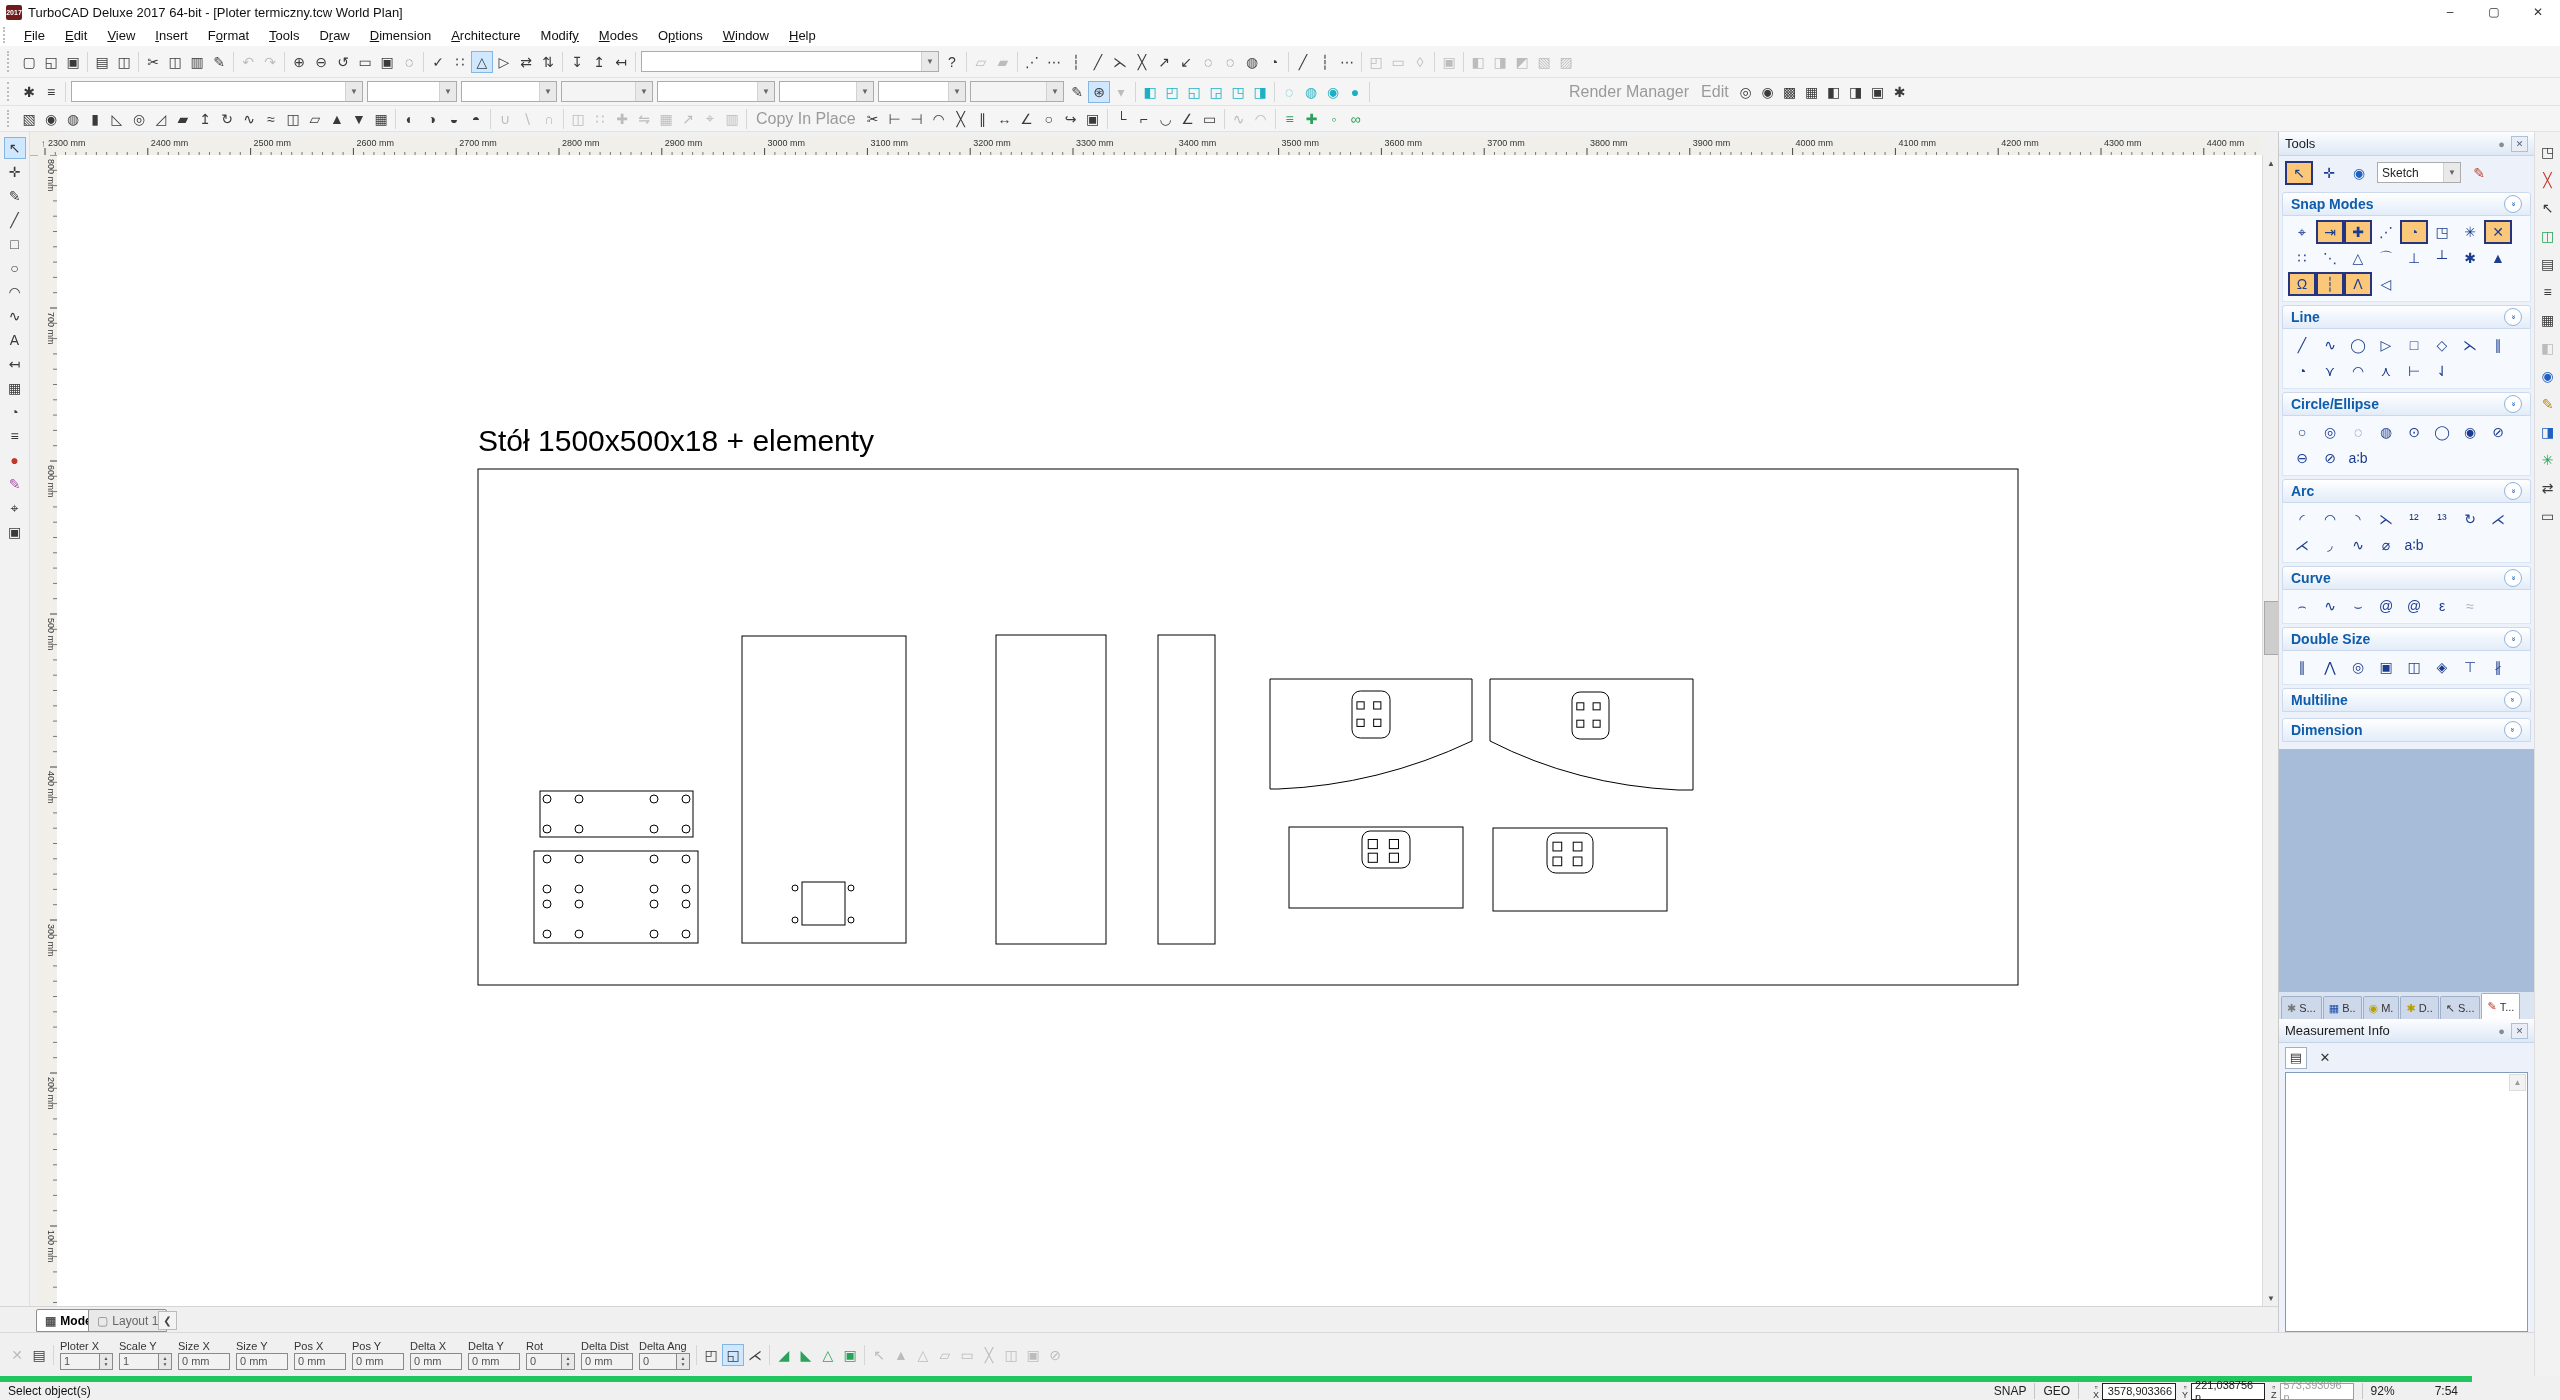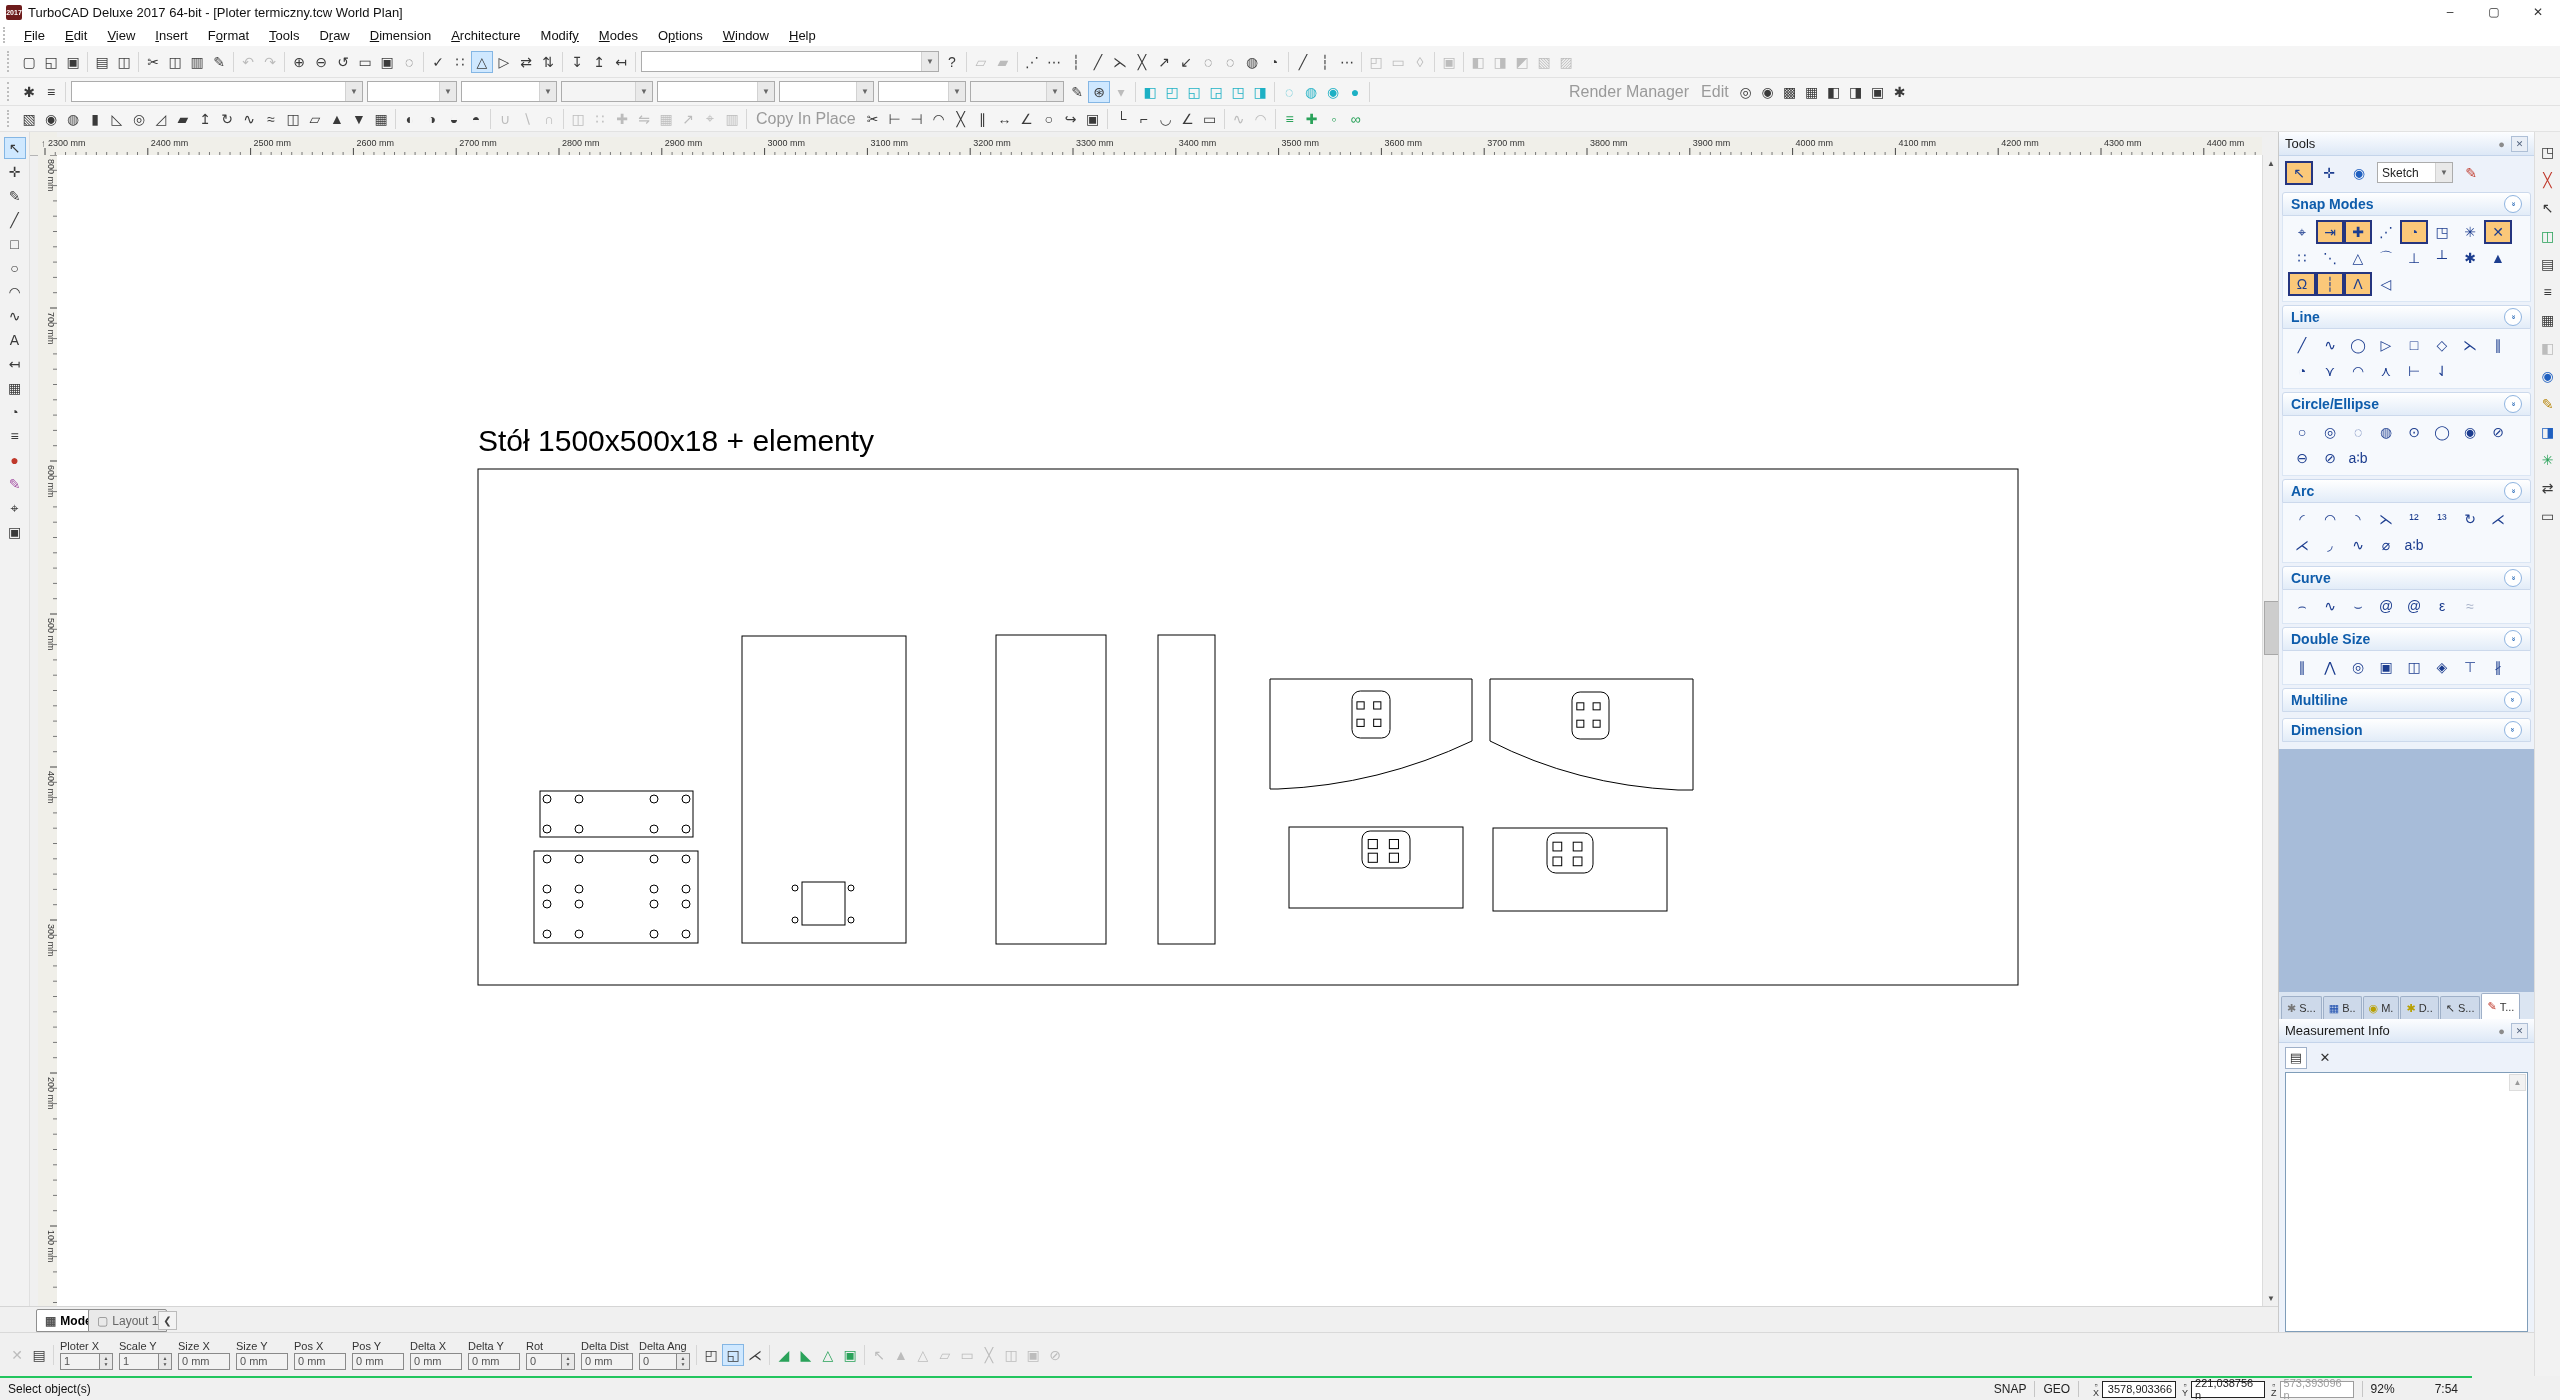--- a/index.html
+++ b/index.html
@@ -61,38 +61,38 @@
   #inspector{position:absolute;left:0;top:1332px;width:2560px;height:44px;background:#f0f0f0;
              border-top:1px solid #d9d9d9;display:flex;align-items:center;padding-left:6px;box-sizing:border-box}
   .insp-field{display:flex;flex-direction:column;margin:0 3px}
   .insp-field .lbl{font-size:11px;color:#333;margin-bottom:1px;white-space:nowrap}
   .insp-box{height:17px;border:1px solid #8a8a8a;background:#f2f2f2;color:#555;font-size:11px;
             display:flex;align-items:center;padding:0 3px;box-sizing:border-box}
   .spin{width:13px;height:17px;border:1px solid #8a8a8a;border-left:0;background:#e8e8e8;display:flex;
         flex-direction:column;align-items:center;justify-content:center;font-size:5px;color:#555;box-sizing:border-box}
   
   #statusbar{position:absolute;left:0;top:1376px;width:2472px;height:24px;background:#f0f0f0;
-             border-top:2px solid #22c55e;display:flex;align-items:center;font-size:12px;box-sizing:border-box}
+             border-top:6px solid #22c55e;display:flex;align-items:center;font-size:12px;box-sizing:border-box}
   #status-msg{padding-left:8px;color:#111}
   .st-sep{width:1px;height:16px;background:#c6c6c6;margin:0 8px}
   .coord-box{width:74px;height:17px;border:1px solid #222;background:#fff;font-size:11px;
              display:flex;align-items:center;justify-content:flex-end;padding:0 3px;box-sizing:border-box}
   .coord-box.disabled{border-color:#9d9d9d;color:#9d9d9d}
   .axis-ic{font-size:9px;color:#333;margin:0 3px 0 6px;line-height:8px;text-align:center}
   
   #palette{position:absolute;left:2278px;top:132px;width:256px;height:1200px;background:#edf2fa;
            border-left:1px solid #c9c9c9;display:flex;flex-direction:column;box-sizing:border-box}
   .pal-title{height:23px;background:linear-gradient(#fcfdff,#dde8f6);border-bottom:1px solid #c4d4ea;
              display:flex;align-items:center;padding:0 6px;font-size:13px;color:#1a1a1a;flex:none}
   .pal-title .sp{flex:1}
   .pin-ic{color:#8b8b8b;font-size:11px;margin-right:6px}
   .close-ic{width:15px;height:14px;background:#e9eef6;border:1px solid #aebfd6;color:#51627d;font-size:9px;
             display:flex;align-items:center;justify-content:center}
   #pal-toolbar{height:33px;display:flex;align-items:center;padding:0 6px;flex:none;gap:2px}
-  #pal-toolbar .combo{width:76px}
+  #pal-toolbar .combo{width:84px}
   .sec-h{margin:3px 3px 0;height:22px;background:linear-gradient(#ffffff,#e2ecf8);border:1px solid #ccd9ec;
          border-radius:3px 3px 0 0;display:flex;align-items:center;padding:0 8px;color:#0e5cab;
          font-weight:bold;font-size:14px;flex:none}
   .chev{margin-left:auto;width:16px;height:16px;border:1px solid #8fb4e0;border-radius:50%;background:#fff;
         color:#2b6cb8;font-size:8px;display:flex;align-items:center;justify-content:center;font-weight:bold}
   .sec-body{margin:0 3px;background:#f6f9fd;border:1px solid #dbe6f4;border-top:0;padding:3px 2px 4px;flex:none}
   .pal-row{display:flex;padding:1px 3px}
   .pbtn{width:28px;height:24px;display:flex;align-items:center;justify-content:center;font-size:14px;
         color:#1c3d8f;box-sizing:border-box}
   .pbtn.active{background:#fbc879;border:2px solid #25357f}

